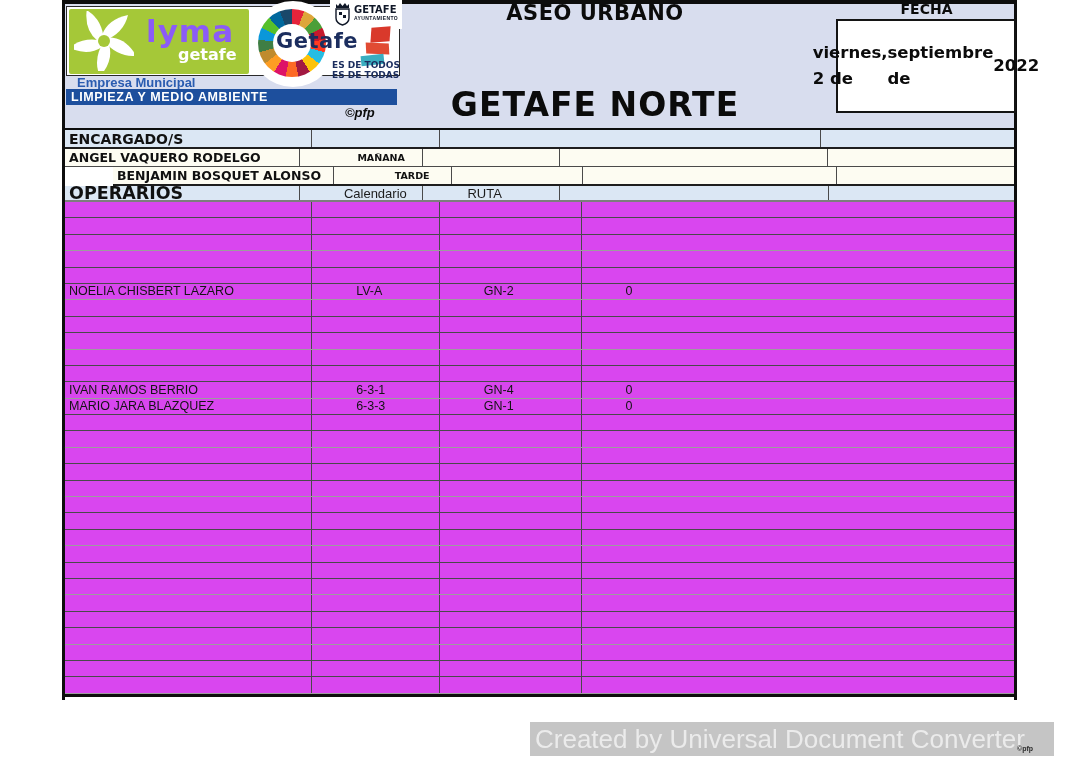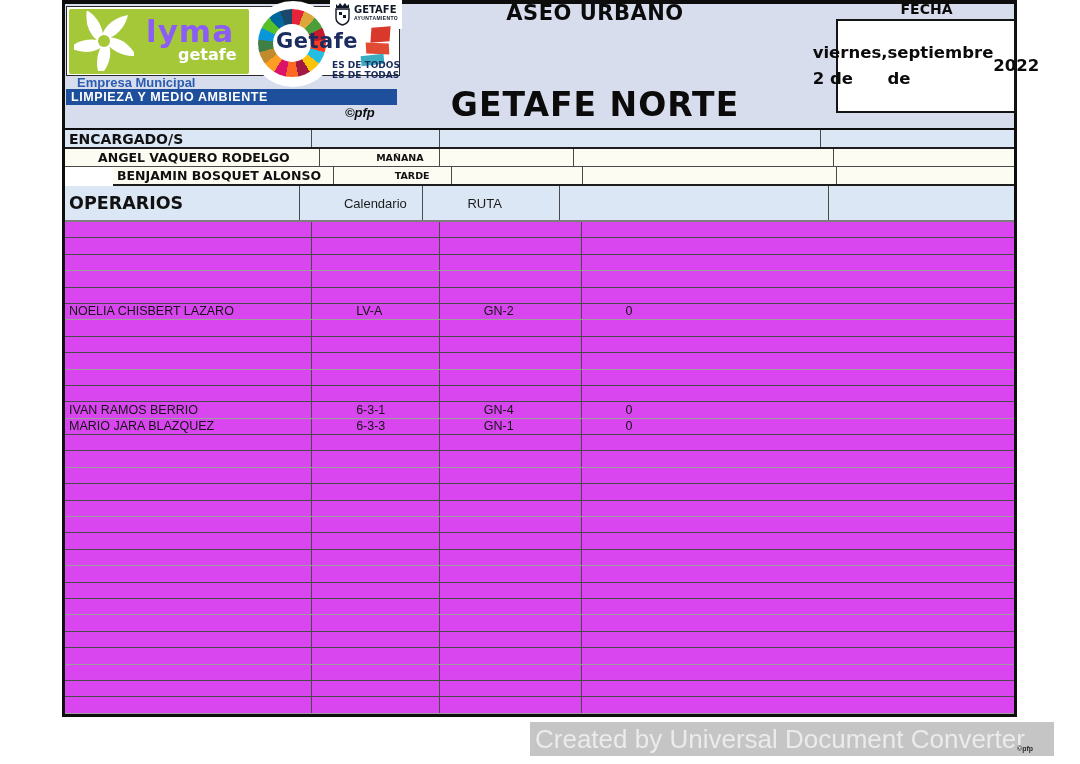--- a/index.html
+++ b/index.html
@@ -51,23 +51,23 @@
              font-family:"DejaVu Sans",sans-serif;font-weight:bold;font-size:16.5px;color:#0b0b0b;line-height:1.6;}
 
   
   .table{left:62px;top:128px;width:955px;box-sizing:border-box;background:#ffffff;
          border-left:3px solid #0d0d0d;border-right:3px solid #0d0d0d;
          border-top:2px solid #0d0d0d;border-bottom:3px solid #0d0d0d;}
   .trow{display:flex;box-sizing:border-box;border-bottom:1px solid #4a4a4a;gap:40px;}
   .cell{box-sizing:border-box;border-right:1px solid #4a4a4a;padding-left:4px;display:flex;align-items:center;overflow:hidden;white-space:nowrap;}
   .cell.last{border-right:none;}
   .r-enc{height:19px;background:#dbe7f4;border-bottom:2px solid #1e1e1e;}
-  .r-name{height:18px;background:#fdfcf2;padding-left:29px;}
+  .r-name{height:18px;background:#fdfcf2;}
   .r-name2{height:19px;background:#fdfcf2;border-bottom:2px solid #1e1e1e;margin-left:48px;}
-  .r-ope{height:36px;background:#dbe7f4;border-bottom:2px solid #7d7d7d;}
+  .r-ope{height:16px;background:#dbe7f4;border-bottom:2px solid #7d7d7d;}
   .drow{height:16.4px;background:#d946ef;}
   .drow:nth-child(3n){border-bottom-color:#9d9d9d;}
   .w1{width:283px;} .w2{width:100px;} .w3{width:116px;} .w4h{width:275px;} .w5h{width:175px;}
   .w34{width:391px;} .w45{width:450px;}
   .enc-label{font-family:"DejaVu Sans",sans-serif;font-weight:bold;font-size:14px;}
   .enc-name{font-family:"DejaVu Sans",sans-serif;font-weight:bold;font-size:12.5px;}
   .shift{font-family:"DejaVu Sans",sans-serif;font-weight:bold;font-size:9.5px;justify-content:center;padding-left:0;}
   .ope-label{font-family:"DejaVu Sans",sans-serif;font-weight:bold;font-size:17.5px;}
   .colhead{font-size:13px;color:#1c1c1c;}
   .drow .cell{font-size:12.5px;color:#141414;align-items:flex-end;padding-bottom:1px;}

